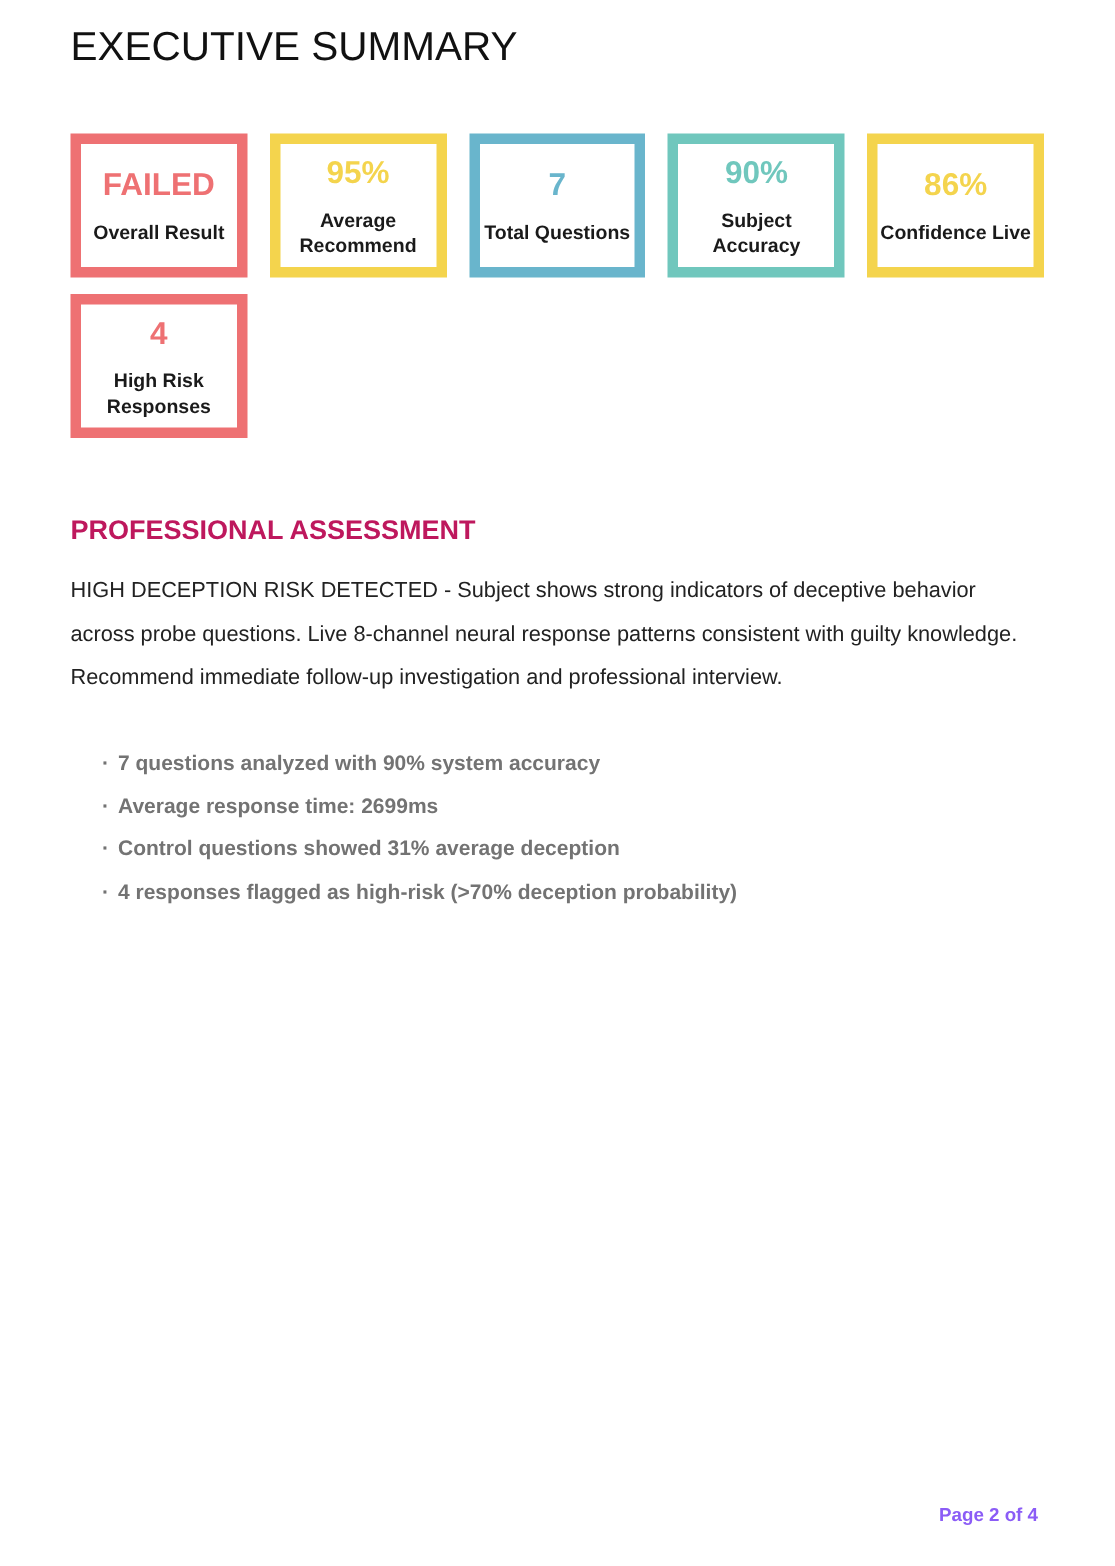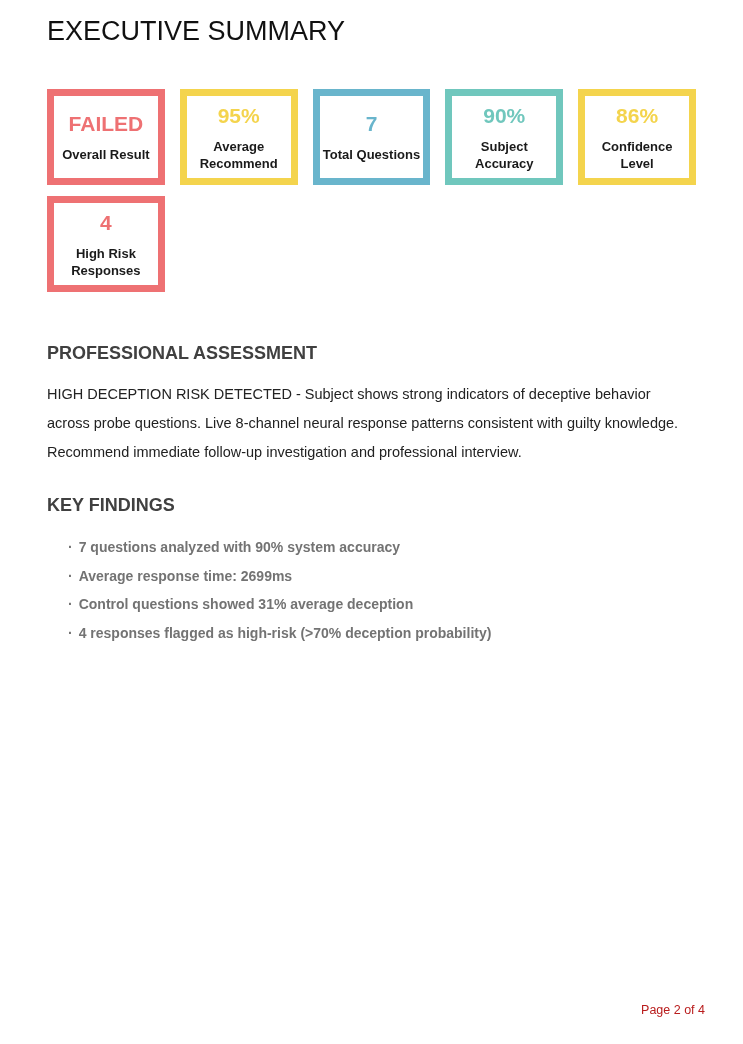--- a/index.html
+++ b/index.html
@@ -56,21 +56,21 @@
     font-size: 13px;
     line-height: 17px;
     font-weight: bold;
     color: #1a1a1a;
   }
   .section-heading {
     margin: 0;
     font-size: 18px;
     line-height: 22px;
     font-weight: bold;
-    color: #404040;
+    color: #be185d;
   }
   .assessment-section {
     margin-top: 50px;
   }
   .assessment-body {
     margin: 16px 0 0 0;
     font-size: 14.5px;
     line-height: 29px;
     font-weight: normal;
     color: #222222;
@@ -92,24 +92,25 @@
     color: #737373;
   }
   .bullet-dot {
     display: inline-block;
     margin-right: 6px;
     font-weight: bold;
   }
   .page-footer {
     position: absolute;
     top: 1002px;
-    right: 38px;
+    right: 51px;
     font-size: 12.5px;
     line-height: 16px;
-    color: #b91c1c;
+    color: #8b5cf6;
+    font-weight: bold;
   }
 </style>
 </head>
 <body>
 
 <main class="content">
 
   <h1 class="page-title">EXECUTIVE SUMMARY</h1>
 
   <section class="cards">
@@ -124,35 +125,34 @@
     <div class="card" style="--accent: #69B5CC;">
       <div class="card-value">7</div>
       <div class="card-label">Total Questions</div>
     </div>
     <div class="card" style="--accent: #70C7BD;">
       <div class="card-value">90%</div>
       <div class="card-label">Subject Accuracy</div>
     </div>
     <div class="card" style="--accent: #F4D44D;">
       <div class="card-value">86%</div>
-      <div class="card-label">Confidence Level</div>
+      <div class="card-label">Confidence Live</div>
     </div>
     <div class="card" style="--accent: #EE7173;">
       <div class="card-value">4</div>
       <div class="card-label">High Risk Responses</div>
     </div>
   </section>
 
   <section class="assessment-section">
     <h2 class="section-heading">PROFESSIONAL ASSESSMENT</h2>
     <p class="assessment-body">HIGH DECEPTION RISK DETECTED - Subject shows strong indicators of deceptive behavior across probe questions. Live 8-channel neural response patterns consistent with guilty knowledge. Recommend immediate follow-up investigation and professional interview.</p>
   </section>
 
   <section class="findings-section">
-    <h2 class="section-heading">KEY FINDINGS</h2>
     <ul class="findings-list">
       <li><span class="bullet-dot">·</span><span>7 questions analyzed with 90% system accuracy</span></li>
       <li><span class="bullet-dot">·</span><span>Average response time: 2699ms</span></li>
       <li><span class="bullet-dot">·</span><span>Control questions showed 31% average deception</span></li>
       <li><span class="bullet-dot">·</span><span>4 responses flagged as high-risk (&gt;70% deception probability)</span></li>
     </ul>
   </section>
 
 </main>
 

